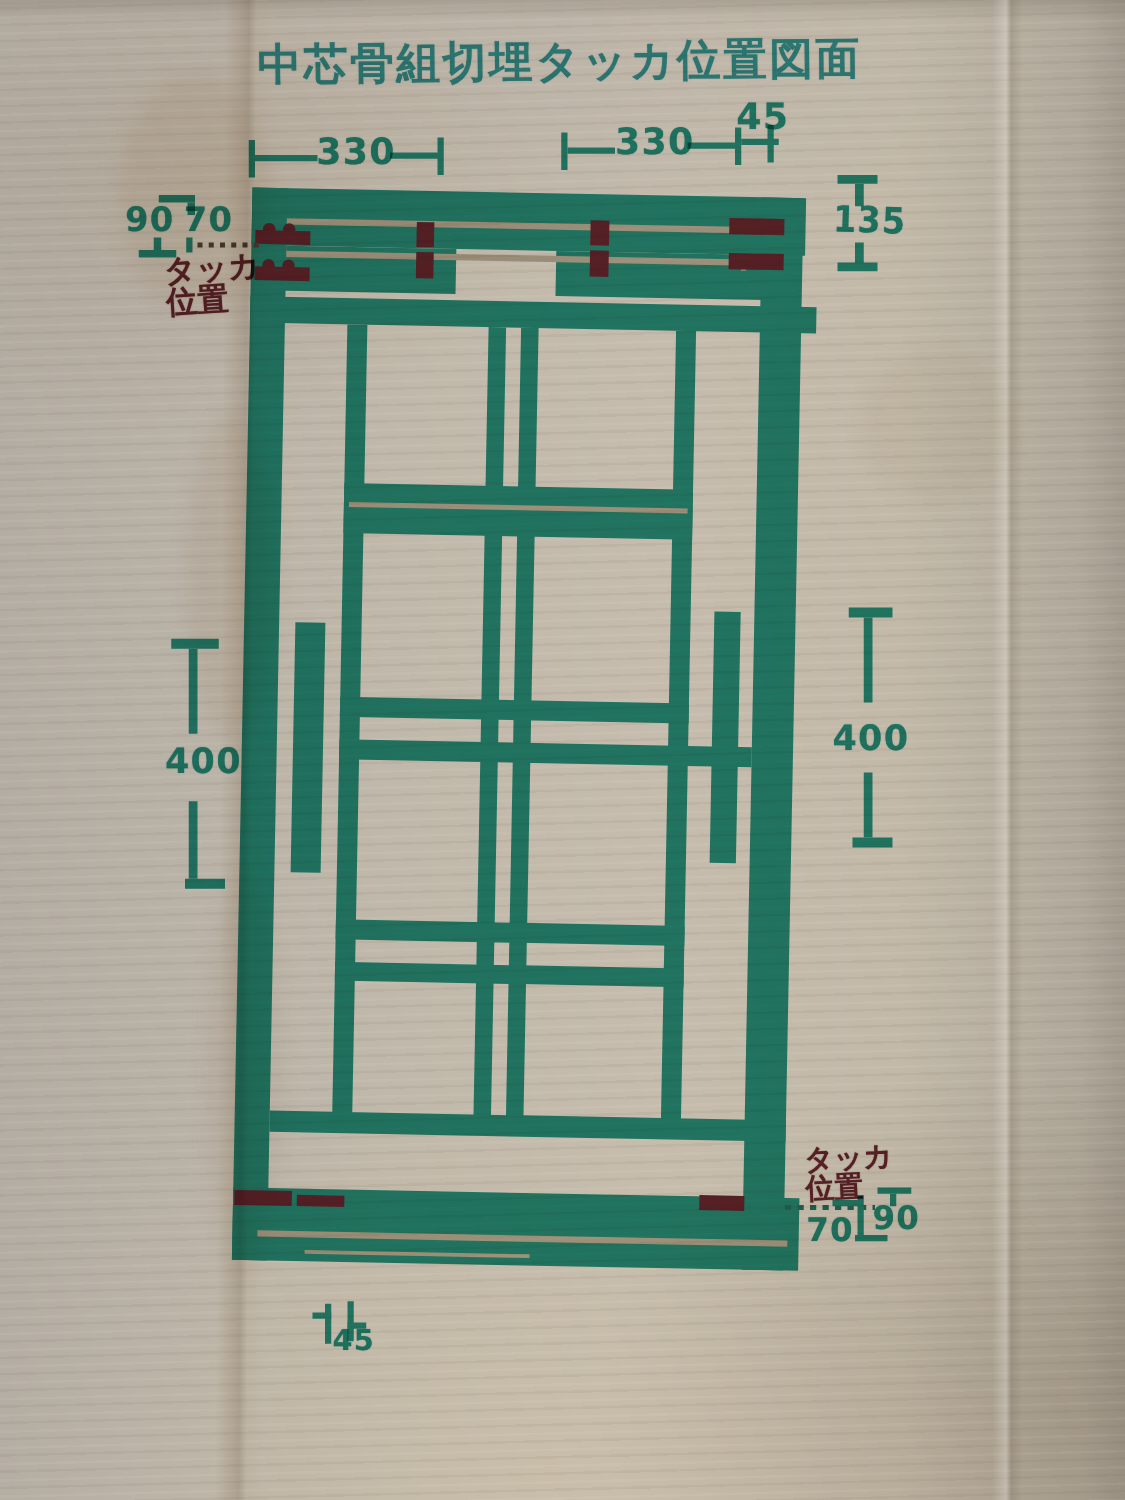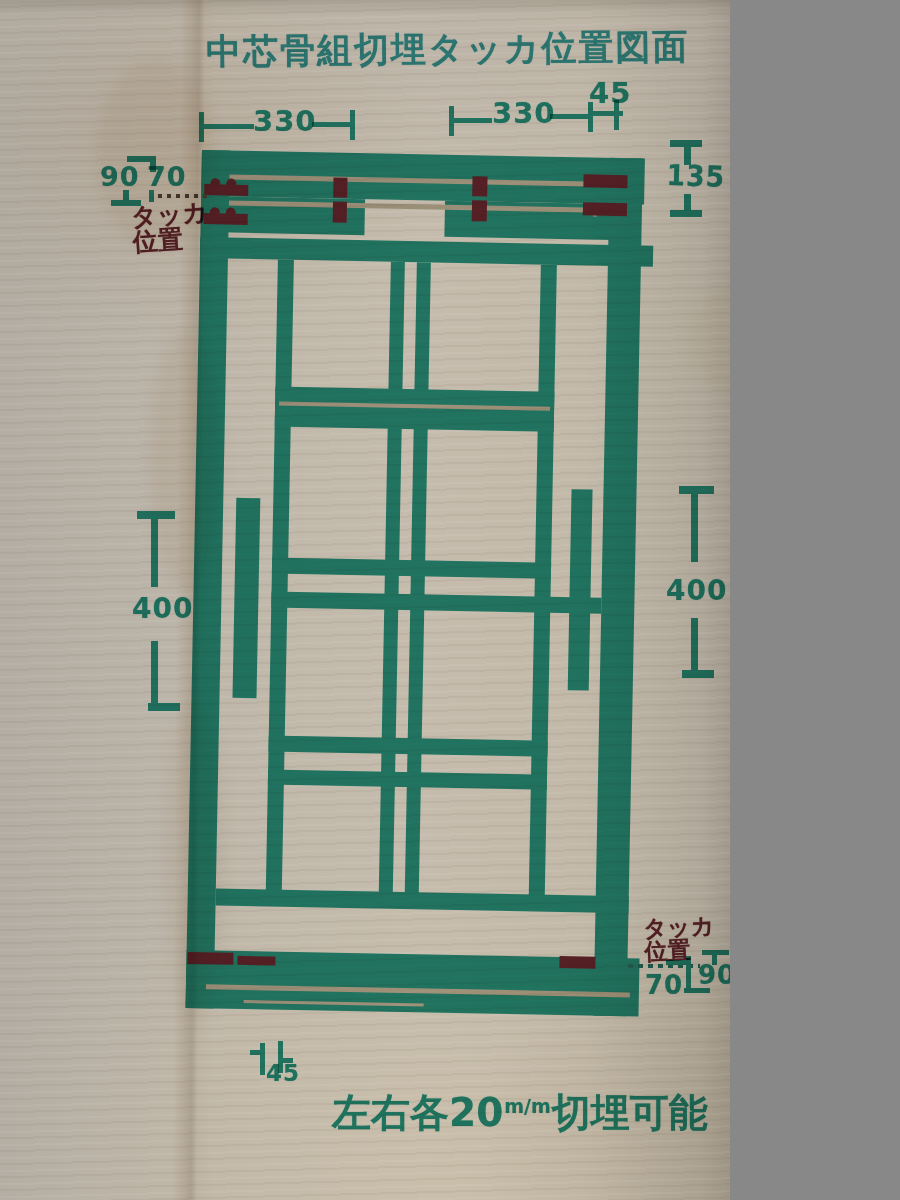--- a/index.html
+++ b/index.html
@@ -1,17 +1,17 @@
 <!DOCTYPE html>
 <html><head>
 <meta charset="utf-8">
 <style>
   html,body{margin:0;padding:0;background:#888;}
   .photo{
-    position:relative;width:730px;height:1200px;overflow:hidden;
+    position:relative;width:900px;height:1200px;overflow:hidden;
     font-family:"DejaVu Sans",sans-serif;
     background:
       radial-gradient(420px 300px at 150px 140px, rgba(146,120,88,0.16), rgba(146,120,88,0) 70%),
       radial-gradient(520px 400px at 850px 1130px, rgba(104,88,66,0.22), rgba(104,88,66,0) 72%),
       radial-gradient(640px 420px at 430px 1180px, rgba(212,196,164,0.30), rgba(212,196,164,0) 75%),
       radial-gradient(500px 260px at 430px 30px, rgba(175,168,160,0.35), rgba(175,168,160,0) 80%),
       linear-gradient(90deg,#b3ada3 0%,#b9b2a7 16%,#c0b8aa 34%,#c5bcad 58%,#c2b9a9 80%,#b0a89a 96%,#a29a8d 100%);
   }
   .layer{position:absolute;inset:0;pointer-events:none;}
   .corrugation{
@@ -192,17 +192,14 @@
 
   <div class="lbl maroon-t" style="left:132px;top:203px;transform:rotate(-4deg);">
     <div>タッカ</div>
     <div>位置</div>
   </div>
   <div class="lbl maroon-t" style="left:644px;top:916px;font-size:23px;transform:rotate(-3deg);">
     <div>タッカ</div>
     <div>位置</div>
   </div>
 
-  <div class="lbl teal-t note" style="left:332px;top:1086px;">
-    <span>左右各20</span><span class="unit">m/m</span><span>切埋可能</span>
-  </div>
 
 </div>
 
 </body></html>

